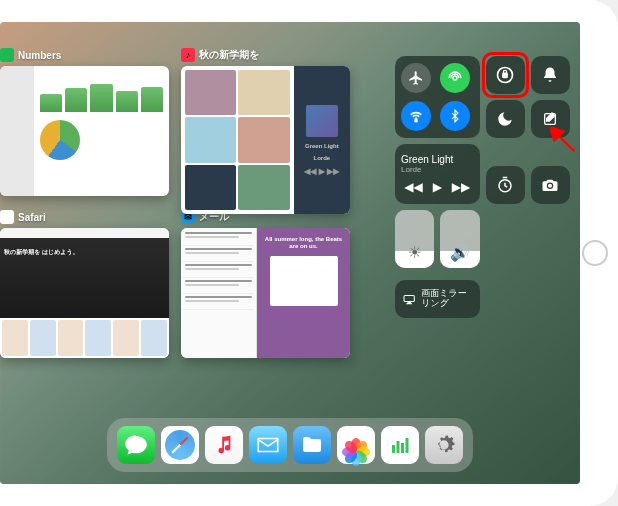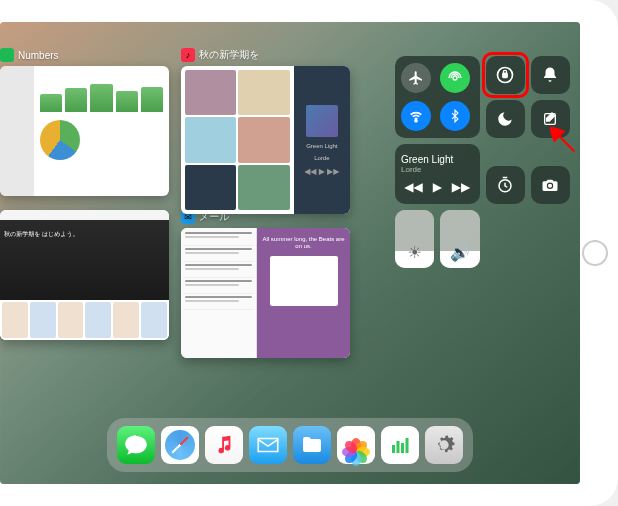--- a/index.html
+++ b/index.html
@@ -4,21 +4,21 @@
   <style>
     * { margin: 0; padding: 0; box-sizing: border-box; }
     body { width: 618px; height: 506px; background: #f0f0f0; font-family: -apple-system, Helvetica, Arial, sans-serif; overflow: hidden; position: relative; }
     .device-frame { position: absolute; top: 0; left: 0; right: 0; bottom: 0; background: #fff; border-radius: 0 28px 28px 0; padding: 22px 38px 22px 0; }
     .home-button { position: absolute; right: 10px; top: 50%; transform: translateY(-50%); width: 26px; height: 26px; border: 2px solid #ccc; border-radius: 50%; }
     .screen { position: relative; width: 100%; height: 100%; background: linear-gradient(135deg, #c49a7e 0%, #8a9a8e 30%, #4a6b5a 60%, #3a5a4a 100%); border-radius: 4px; overflow: hidden; }
     .blur-bg { position: absolute; inset: 0; background: linear-gradient(140deg, rgba(200,160,130,0.6) 0%, rgba(110,140,120,0.6) 40%, rgba(50,80,60,0.7) 100%); filter: blur(1px); }
     .content { position: absolute; inset: 0; }
     
     .switcher { position: absolute; top: 26px; left: 0; width: 350px; }
-    .app-row { display: flex; gap: 12px; margin-bottom: 14px; }
+    .app-row { display: flex; gap: 12px; margin-bottom: 14px; font-weight: bold; }
     .app-card { flex: 1; }
     .app-header { display: flex; align-items: center; gap: 4px; margin-bottom: 4px; }
     .app-icon-sm { width: 14px; height: 14px; border-radius: 3px; display: flex; align-items: center; justify-content: center; font-size: 9px; }
     .app-title { font-size: 10px; color: #fff; text-shadow: 0 1px 2px rgba(0,0,0,0.4); }
     .app-preview { width: 100%; height: 130px; background: #fff; border-radius: 6px; box-shadow: 0 4px 12px rgba(0,0,0,0.3); overflow: hidden; position: relative; }
     .numbers-prev { display: flex; }
     .numbers-side { width: 20%; background: #e8e8e8; height: 100%; }
     .numbers-main { flex: 1; padding: 6px; }
     .numbers-bars { display: flex; gap: 3px; height: 30px; align-items: flex-end; margin-top: 10px; }
     .numbers-bar { flex: 1; background: linear-gradient(#6fbf6f, #4a9f4a); border-radius: 2px 2px 0 0; }
@@ -147,20 +147,24 @@
                 <div class="music-cover"></div>
                 <div class="music-txt">Green Light</div>
                 <div class="music-txt">Lorde</div>
                 <div class="music-ctrl">◀◀ ▶ ▶▶</div>
               </div>
             </div>
           </div>
         </div>
         <div class="app-row">
           <div class="app-card">
+            <div class="app-header">
+              <div class="app-icon-sm" style="background:#fff;"></div>
+              <div class="app-title">Safari</div>
+            </div>
             <div class="app-preview safari-prev">
               <div class="safari-top"></div>
               <div class="safari-hero">
                   <div class="safari-hero-txt">秋の新学期を
 はじめよう。</div>
                 </div>
               <div class="safari-products">
                   <div class="product-thumb"></div>
                   <div class="product-thumb"></div>
                   <div class="product-thumb"></div>
@@ -282,20 +286,27 @@
           <div class="cc-slider bright">
               <div class="slider-bg"></div>
               <div class="slider-fill"></div>
               <span class="slider-icon">☀</span>
             </div>
           <div class="cc-slider vol">
               <div class="slider-bg"></div>
               <div class="slider-fill"></div>
               <span class="slider-icon">🔊</span>
             </div>
+          <div class="cc-tile cc-mirror">
+            <svg width="18" height="14" viewBox="0 0 24 18" fill="none" stroke="#fff" stroke-width="2">
+                <rect x="2" y="2" width="20" height="12" rx="2"></rect>
+                <path d="M8 18l4-4 4 4z" fill="#fff"></path>
+              </svg>
+            <div class="mirror-txt">画面ミラーリング</div>
+          </div>
         </div>
       </div>
 
       <div class="arrow">
         <svg viewBox="0 0 40 40">
             <defs>
               <marker id="ah" markerWidth="8" markerHeight="8" refX="2" refY="4" orient="auto">
                 <path d="M0 0L8 4L0 8z" fill="#ff0000"></path>
               </marker>
             </defs>

